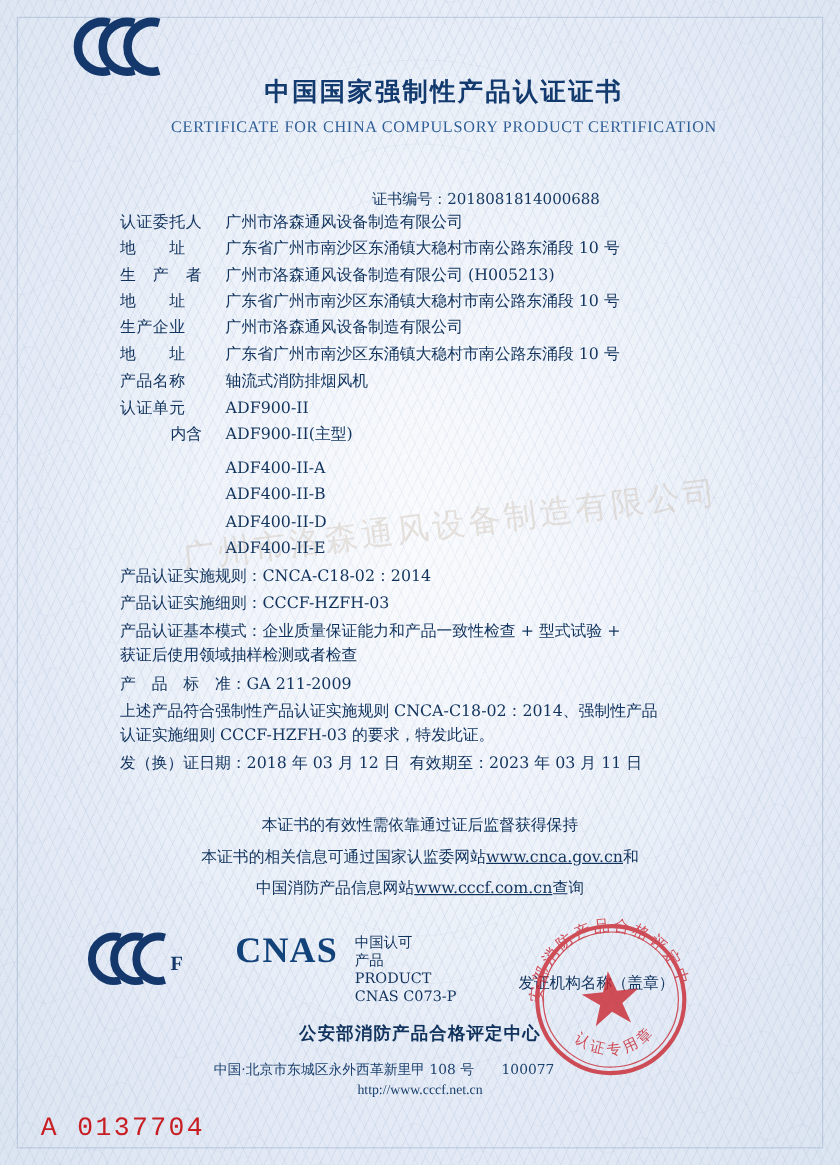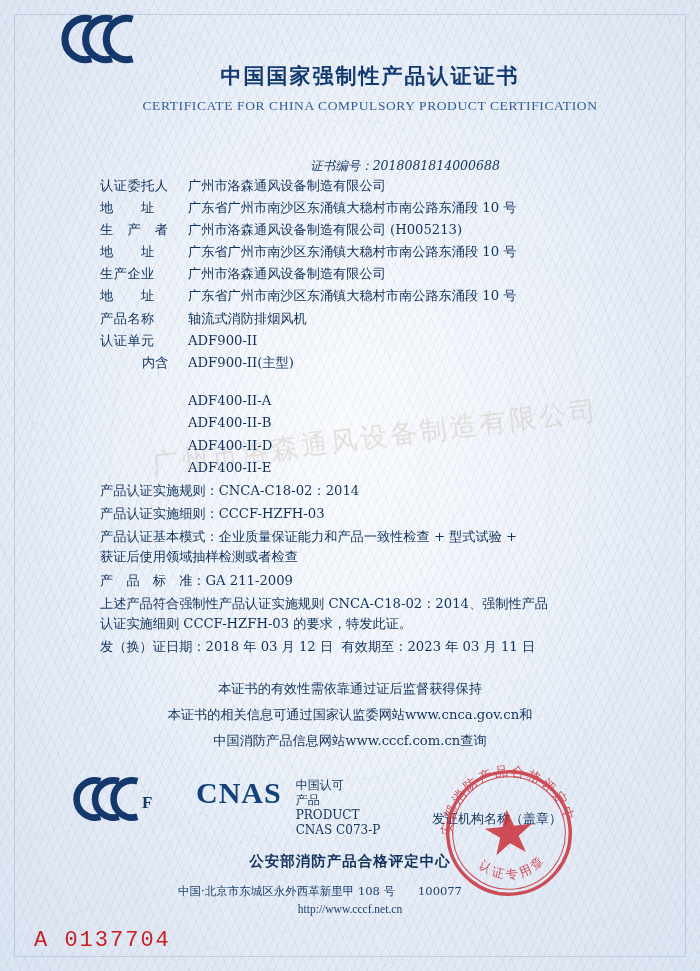--- a/index.html
+++ b/index.html
@@ -75,21 +75,20 @@
   .cert-no {
     position: absolute;
     left: 0; top: 158px;
     width: 700px;
     text-align: center;
     padding-left: 110px;
     box-sizing: border-box;
     font-size: 12.5px;
     color: #12355f;
     font-family: "DejaVu Serif", serif;
-    font-style: italic;
   }
 
   
   .fields {
     position: absolute;
     left: 100px; top: 176px;
     width: 540px;
     font-size: 13.2px;
     color: #10325c;
     line-height: 20.6px;
@@ -109,21 +108,21 @@
   .lab.spread {
     display: flex;
     justify-content: space-between;
   }
   .val {
     flex: 1;
     white-space: nowrap;
   }
   .sub-row {
     display: flex;
-    margin-bottom: 18px;
+    margin-bottom: 8px;
   }
   .sub-lab {
     width: 88px;
     flex: 0 0 88px;
     padding-left: 42px;
     box-sizing: border-box;
     display: flex;
     justify-content: space-between;
   }
   .model-line {
@@ -148,20 +147,21 @@
     left: 0; top: 676px;
     width: 700px;
     text-align: center;
     font-size: 13.2px;
     color: #10325c;
     line-height: 26px;
     font-family: "DejaVu Serif", serif;
   }
   .validity a, .validity .link {
     color: #10325c;
+    text-decoration: underline;
   }
 
   
   .ccc-f-logo {
     position: absolute;
     left: 72px; top: 772px;
     width: 86px; height: 54px;
   }
   .cnas-block {
     position: absolute;

